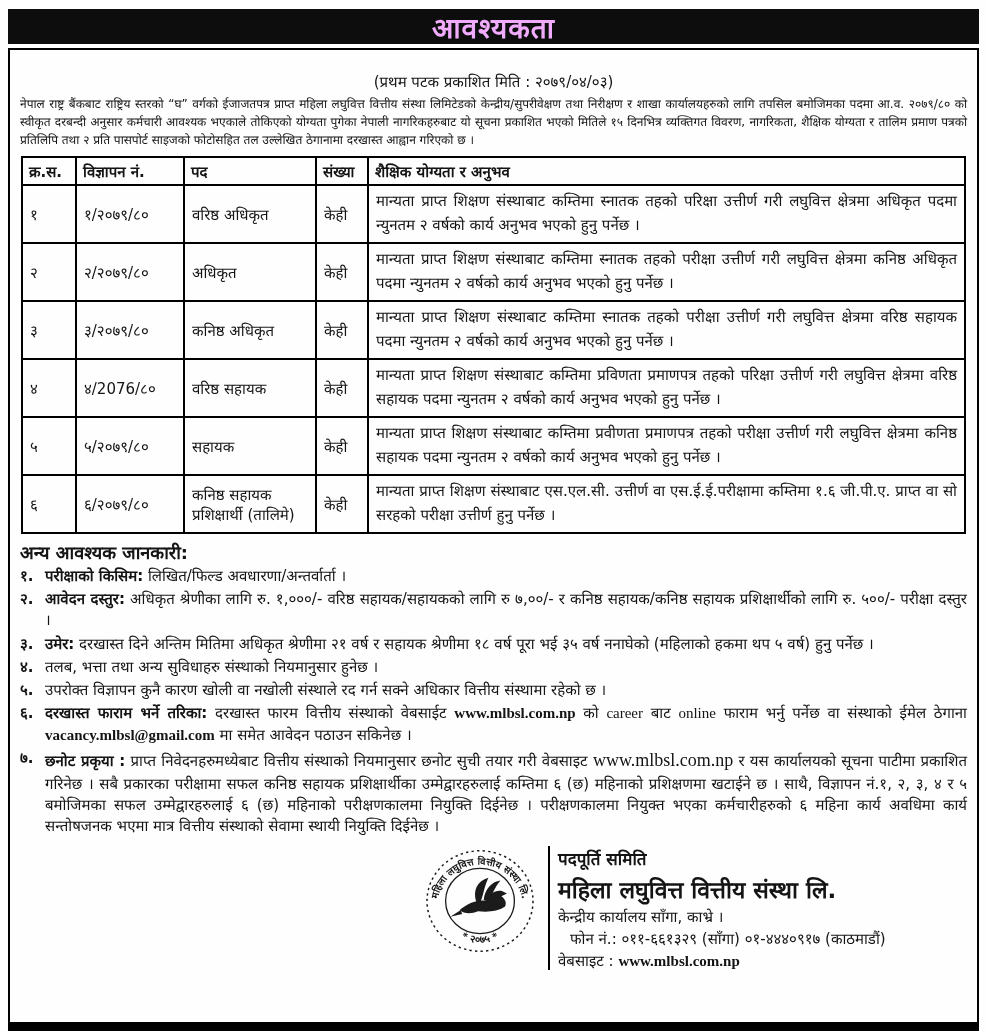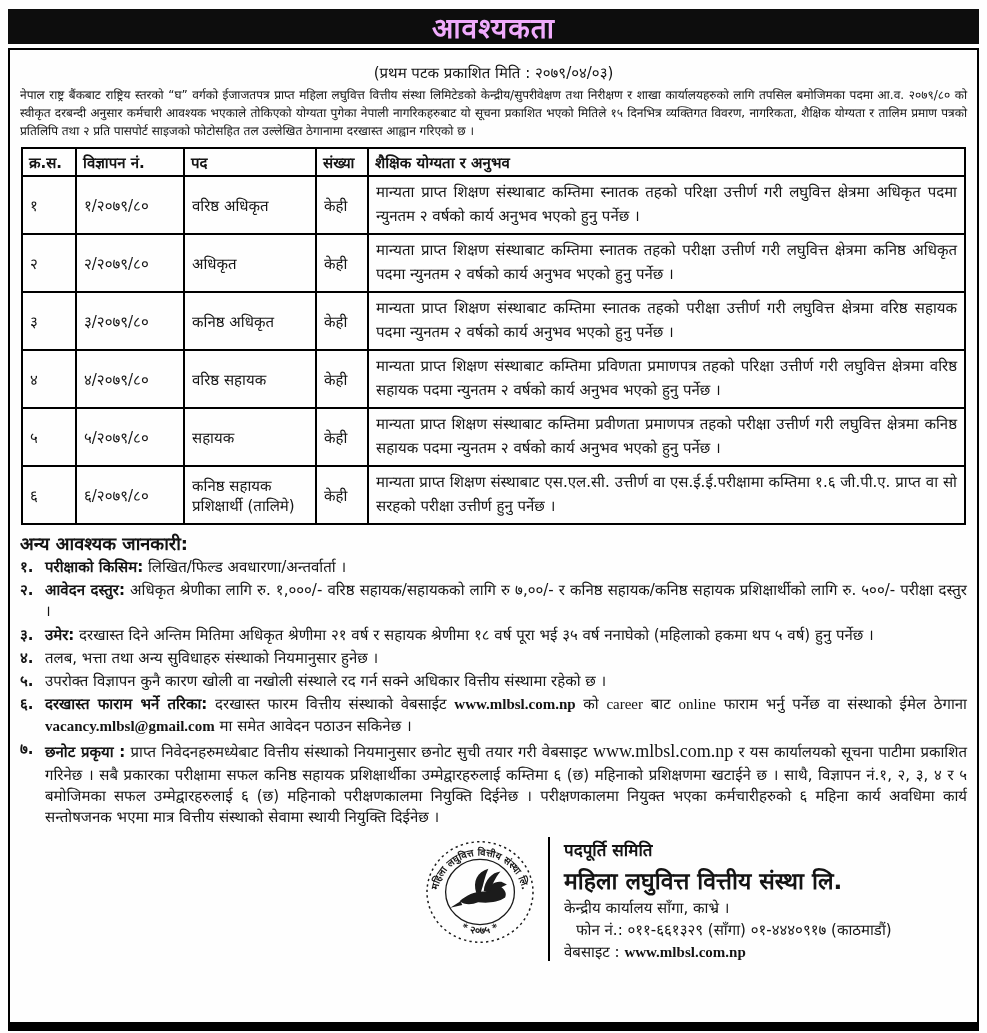--- a/index.html
+++ b/index.html
@@ -9,39 +9,39 @@
   }
   .titlebar{
     margin:9px 8px 4px 8px;height:35px;background:#0d0d0d;color:#f0abfc;
     display:flex;align-items:center;justify-content:center;
     font-weight:bold;font-size:28px;letter-spacing:1px;
   }
   .frame{
     margin:0 8px;border:2px solid #000;border-bottom:9px solid #000;
     padding:2px 6px 0 6px;height:983px;box-sizing:border-box;overflow:hidden;
   }
-  .date-line{text-align:center;font-size:15px;margin:10px 0 4px 0;}
+  .date-line{text-align:center;font-size:15px;margin:19px 0 4px 0;}
   .intro{font-size:12px;line-height:1.52;text-align:justify;margin:1px 4px 6px 4px;}
   table.vac{width:calc(100% - 10px);margin:1px auto 6px auto;border-collapse:collapse;}
   table.vac th,table.vac td{border:2px solid #000;vertical-align:middle;}
   table.vac th{font-size:15px;font-weight:bold;text-align:left;padding:3px 6px;}
   table.vac td{font-size:15px;padding:3px 7px;}
   td.qual{text-align:justify;line-height:1.55;padding:4px 10px;}
   tr.vrow{height:58px;}
   .other-heading{font-weight:bold;font-size:18px;margin:2px 4px 2px 4px;}
   .info-item{display:flex;margin:2px 4px 2px 4px;font-size:15px;line-height:1.42;}
   .info-num{width:25px;flex:none;font-weight:bold;}
   .info-body{flex:1;text-align:justify;}
   .lbl{font-weight:bold;}
   .latin-b{font-weight:bold;font-family:"Liberation Serif","DejaVu Serif",serif;}
   .latin-serif{font-family:"Liberation Serif","DejaVu Serif",serif;}
   .latin-serif-lg{font-family:"Liberation Serif","DejaVu Serif",serif;font-size:18px;}
   .footer{display:flex;align-items:flex-start;margin:8px 4px 0 408px;}
   .stamp{width:112px;height:106px;flex:none;margin:2px 12px 0 0;}
-  .footer-text{border-left:2px solid #000;padding-left:14px;min-height:108px;}
+  .footer-text{border-left:2px solid #000;padding-left:8px;min-height:108px;}
   .committee{font-weight:bold;font-size:17px;margin-top:1px;}
   .org-name{font-weight:bold;font-size:23px;margin:3px 0 1px 0;}
   .addr{font-size:15px;margin-top:1px;}
   .phone{font-size:15px;margin-top:2px;margin-left:12px;}
   .website{font-size:15px;margin-top:2px;}
 </style>
 </head>
 <body>
 
 <div class="page">
@@ -88,21 +88,21 @@
       </tr>
       <tr class="vrow">
         <td>३</td>
         <td>३/२०७९/८०</td>
         <td>कनिष्ठ अधिकृत</td>
         <td>केही</td>
         <td class="qual">मान्यता प्राप्त शिक्षण संस्थाबाट  कम्तिमा स्नातक तहको परीक्षा उत्तीर्ण गरी लघुवित्त क्षेत्रमा वरिष्ठ सहायक पदमा न्युनतम २ वर्षको कार्य अनुभव भएको हुनु पर्नेछ ।</td>
       </tr>
       <tr class="vrow">
         <td>४</td>
-        <td>४/२०७९/८०</td>
+        <td>४/2076/८०</td>
         <td>वरिष्ठ सहायक</td>
         <td>केही</td>
         <td class="qual">मान्यता प्राप्त शिक्षण संस्थाबाट कम्तिमा प्रविणता प्रमाणपत्र तहको परिक्षा उत्तीर्ण गरी लघुवित्त क्षेत्रमा वरिष्ठ सहायक पदमा न्युनतम २ वर्षको कार्य अनुभव भएको हुनु पर्नेछ ।</td>
       </tr>
       <tr class="vrow">
         <td>५</td>
         <td>५/२०७९/८०</td>
         <td>सहायक</td>
         <td>केही</td>
         <td class="qual">मान्यता प्राप्त शिक्षण संस्थाबाट  कम्तिमा प्रवीणता प्रमाणपत्र तहको परीक्षा उत्तीर्ण गरी लघुवित्त क्षेत्रमा कनिष्ठ सहायक पदमा न्युनतम २ वर्षको कार्य अनुभव भएको हुनु पर्नेछ ।</td>

